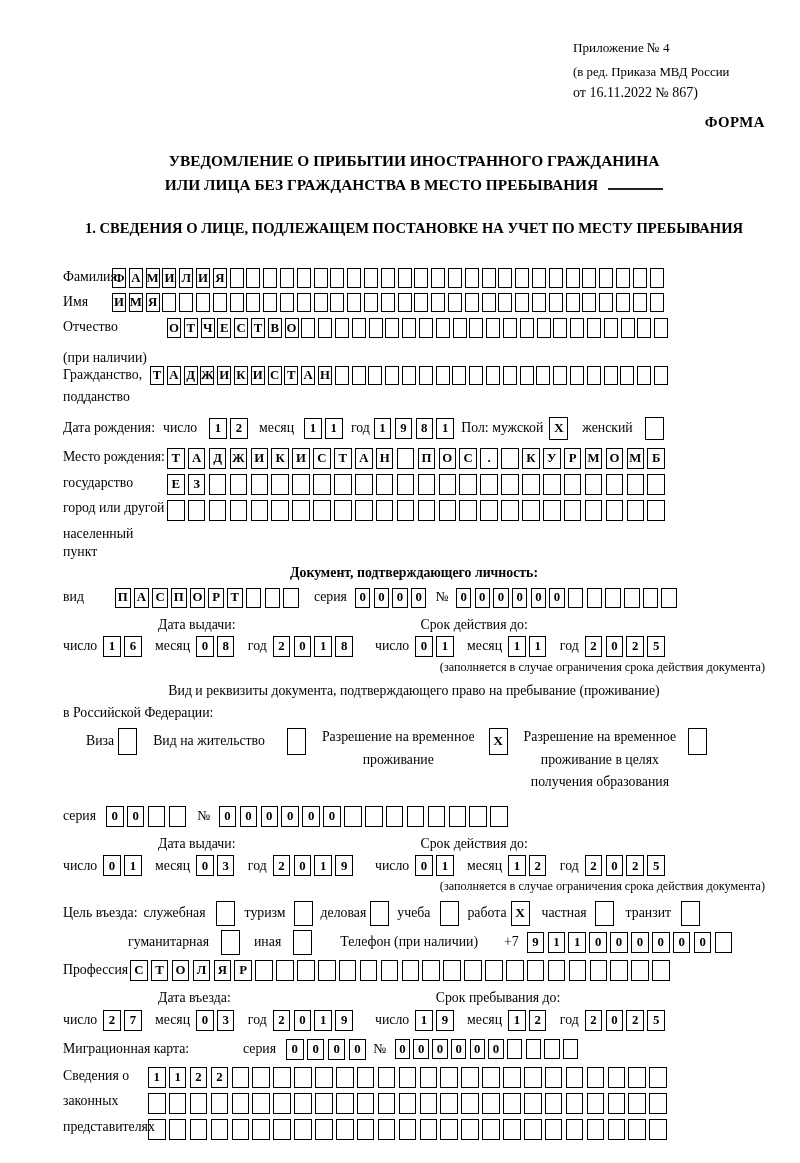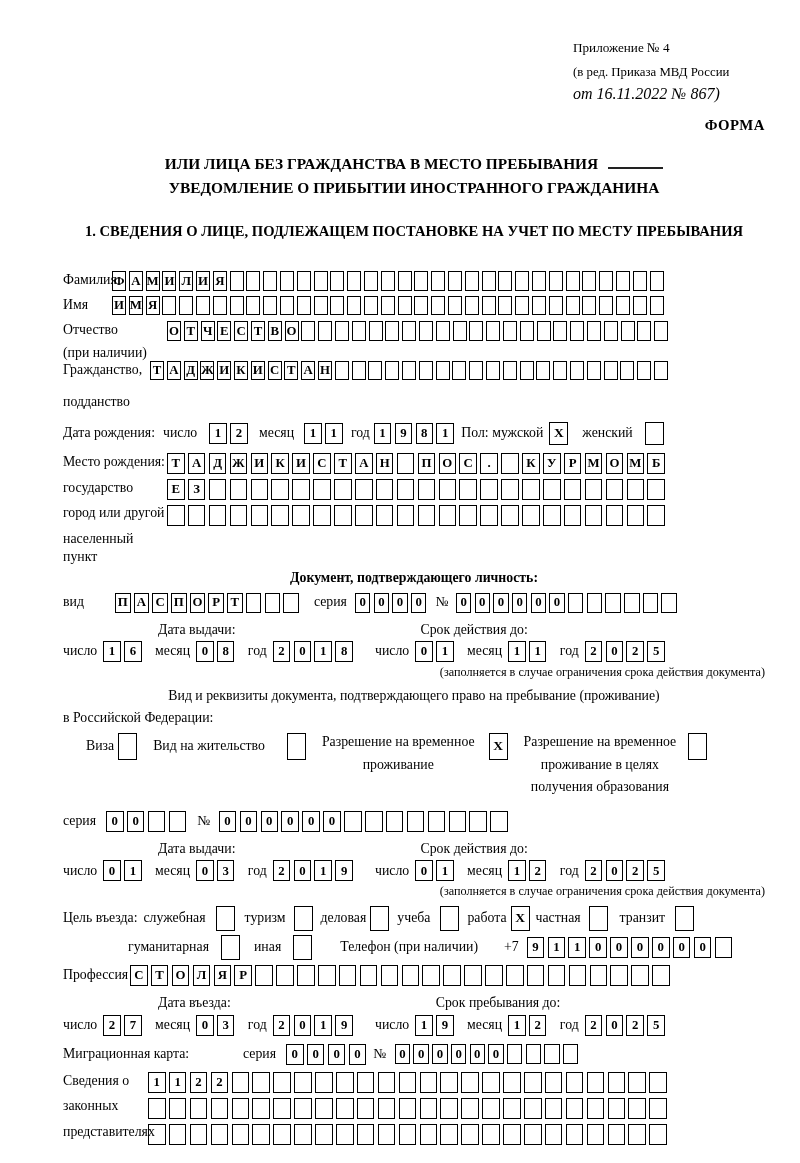--- a/index.html
+++ b/index.html
@@ -37,28 +37,28 @@
   .dgroup .sub { margin-right:6px; }
   .dgroup .boxes { margin-right:10px; }
   .dates-labels { display:flex; margin-top:8px; }
 </style>
 </head>
 <body>
 
 <div class="appendix">
   <div>Приложение № 4</div>
   <div class="rev" style="font-size:12.8px;">(в ред. Приказа МВД России</div>
-  <div style="font-size:16px;font-style:italic;">от 16.11.2022 № 867)</div>
+  <div style="font-size:14px;">от 16.11.2022 № 867)</div>
 </div>
 
 <div class="forma">ФОРМА</div>
 
 <div class="title">
+  <div>УВЕДОМЛЕНИЕ О ПРИБЫТИИ ИНОСТРАННОГО ГРАЖДАНИНА</div>
   <div><span>ИЛИ ЛИЦА БЕЗ ГРАЖДАНСТВА В МЕСТО ПРЕБЫВАНИЯ</span><span class="title-underline"></span></div>
-  <div>УВЕДОМЛЕНИЕ О ПРИБЫТИИ ИНОСТРАННОГО ГРАЖДАНИНА</div>
 </div>
 
 <div class="section-heading">1. СВЕДЕНИЯ О ЛИЦЕ, ПОДЛЕЖАЩЕМ ПОСТАНОВКЕ НА УЧЕТ ПО МЕСТУ ПРЕБЫВАНИЯ</div>
 
 <div class="row" style="margin-top:30px;">
   <span class="lbl" style="width:49px;">Фамилия</span>
   <span class="boxes">
       <span class="cell">Ф</span>
       <span class="cell">А</span>
       <span class="cell">М</span>
@@ -130,21 +130,21 @@
       <span class="cell"></span>
       <span class="cell"></span>
       <span class="cell"></span>
       <span class="cell"></span>
     </span>
 </div>
 
 <div class="row" style="margin-top:6px;">
   <span class="lbl stack" style="width:104px;">
     <span>Отчество</span>
-    <span style="margin-top:4px;">(при наличии)</span>
+    <span style="margin-top:12px;">(при наличии)</span>
   </span>
   <span class="boxes">
       <span class="cell">О</span>
       <span class="cell">Т</span>
       <span class="cell">Ч</span>
       <span class="cell">Е</span>
       <span class="cell">С</span>
       <span class="cell">Т</span>
       <span class="cell">В</span>
       <span class="cell">О</span>
@@ -169,21 +169,21 @@
       <span class="cell"></span>
       <span class="cell"></span>
       <span class="cell"></span>
       <span class="cell"></span>
     </span>
 </div>
 
 <div class="row" style="margin-top:-2px;">
   <span class="lbl stack" style="width:87px;">
     <span>Гражданство,</span>
-    <span style="margin-top:14px;">подданство</span>
+    <span style="margin-top:4px;">подданство</span>
   </span>
   <span class="boxes">
       <span class="cell">Т</span>
       <span class="cell">А</span>
       <span class="cell">Д</span>
       <span class="cell">Ж</span>
       <span class="cell">И</span>
       <span class="cell">К</span>
       <span class="cell">И</span>
       <span class="cell">С</span>
@@ -512,21 +512,21 @@
   <span class="lbl" style="margin-left:6px;">служебная</span>
   <span class="chk" style="margin-left:10px;"></span>
   <span class="lbl" style="margin-left:10px;">туризм</span>
   <span class="chk" style="margin-left:8px;"></span>
   <span class="lbl" style="margin-left:8px;">деловая</span>
   <span class="chk" style="margin-left:4px;"></span>
   <span class="lbl" style="margin-left:8px;">учеба</span>
   <span class="chk" style="margin-left:10px;"></span>
   <span class="lbl" style="margin-left:8px;">работа</span>
   <span class="chk" style="margin-left:4px;">X</span>
-  <span class="lbl" style="margin-left:6px;">частная</span>
+  <span class="lbl" style="margin-left:12px;">частная</span>
   <span class="chk" style="margin-left:8px;"></span>
   <span class="lbl" style="margin-left:12px;">транзит</span>
   <span class="chk" style="margin-left:10px;"></span>
 </div>
 
 <div class="row vc" style="margin-top:4px;">
   <span class="lbl" style="margin-left:65px;">гуманитарная</span>
   <span class="chk" style="margin-left:12px;"></span>
   <span class="lbl" style="margin-left:14px;">иная</span>
   <span class="chk" style="margin-left:12px;"></span>

